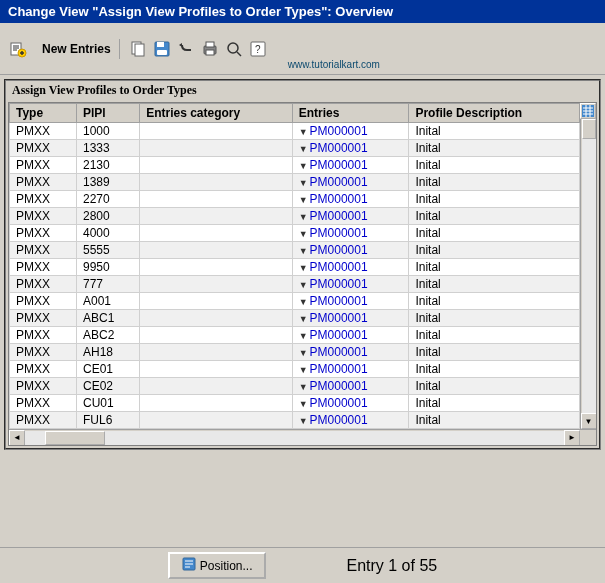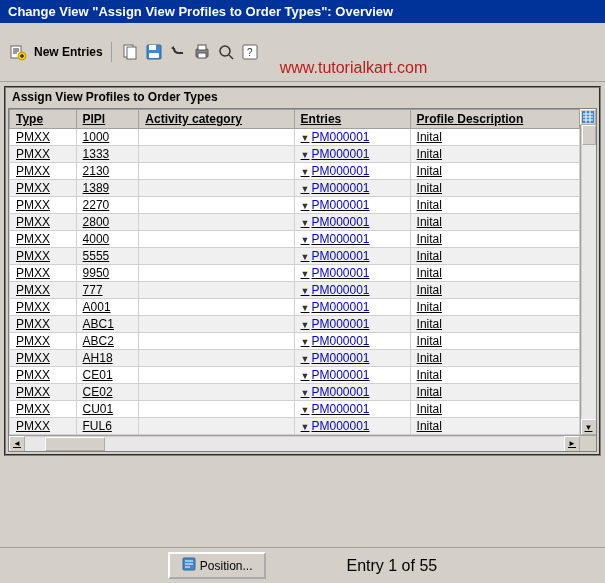--- a/index.html
+++ b/index.html
@@ -32,31 +32,31 @@
       height: 20px;
       display: inline-flex;
       align-items: center;
       justify-content: center;
       cursor: pointer;
       font-size: 14px;
     }
     .toolbar-text {
       font-size: 12px;
       font-weight: bold;
-      margin-left: 2px;
+      margin-left: 10px;
     }
     .toolbar-separator {
       width: 1px;
       height: 20px;
       background: #a0a0a0;
       margin: 0 4px;
     }
     .watermark {
-      color: #b91c1c;
-      font-size: 16px;
+      color: #0c4a6e;
+      font-size: 10px;
       margin-left: 16px;
       margin-top: 32px;
     }
     .data-table {
       width: 100%;
       border-collapse: collapse;
       font-size: 12px;
     }
     .data-table thead tr {
       background: #d4d0c8;
@@ -165,28 +165,28 @@
     }
     .panel-wrapper {
       border: 2px groove #808080;
       background: #d4d0c8;
       margin: 0;
     }
     .panel-header {
       background: #d4d0c8;
       padding: 2px 6px;
       font-weight: bold;
+      font-family: Liberation Serif, serif;
     }
     .table-outer {
       border: 1px solid #808080;
       background: white;
       margin: 2px;
       position: relative;
       overflow: hidden;
-      text-decoration: underline;
     }
     .bottom-bar {
       background: #d4d0c8;
       padding: 4px 8px;
       display: flex;
       align-items: center;
       justify-content: center;
       border-top: 1px solid #a0a0a0;
     }
     .bottom-inner {
@@ -284,21 +284,21 @@
             </div>
           </div>
           <div style="display:flex; overflow:hidden;">
 
             <div style="flex:1; overflow:hidden;">
               <table class="data-table">
                 <thead>
                   <tr>
                     <th>Type</th>
                     <th>PlPl</th>
-                    <th>Activity category</th>
+                    <th>Entries category</th>
                     <th>Entries</th>
                     <th>Profile Description</th>
                   </tr>
                 </thead>
                 <tbody id="table-body">
                 <tr>
                       <td>PMXX</td>
                       <td>1000</td>
                       <td></td>
                       <td style="color: rgb(0, 0, 204);"><span style="font-size:9px; color:#333; margin-right:2px;">▼</span>PM000001</td>

